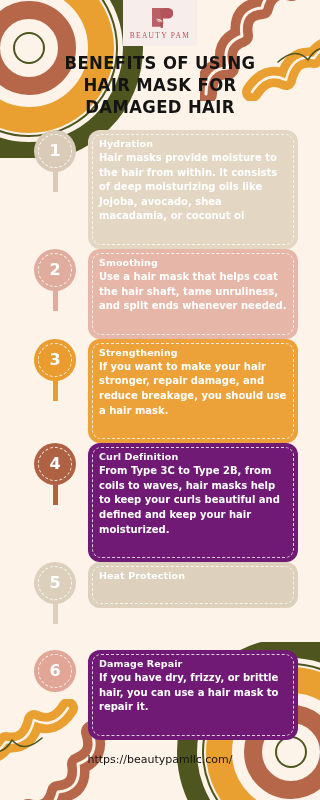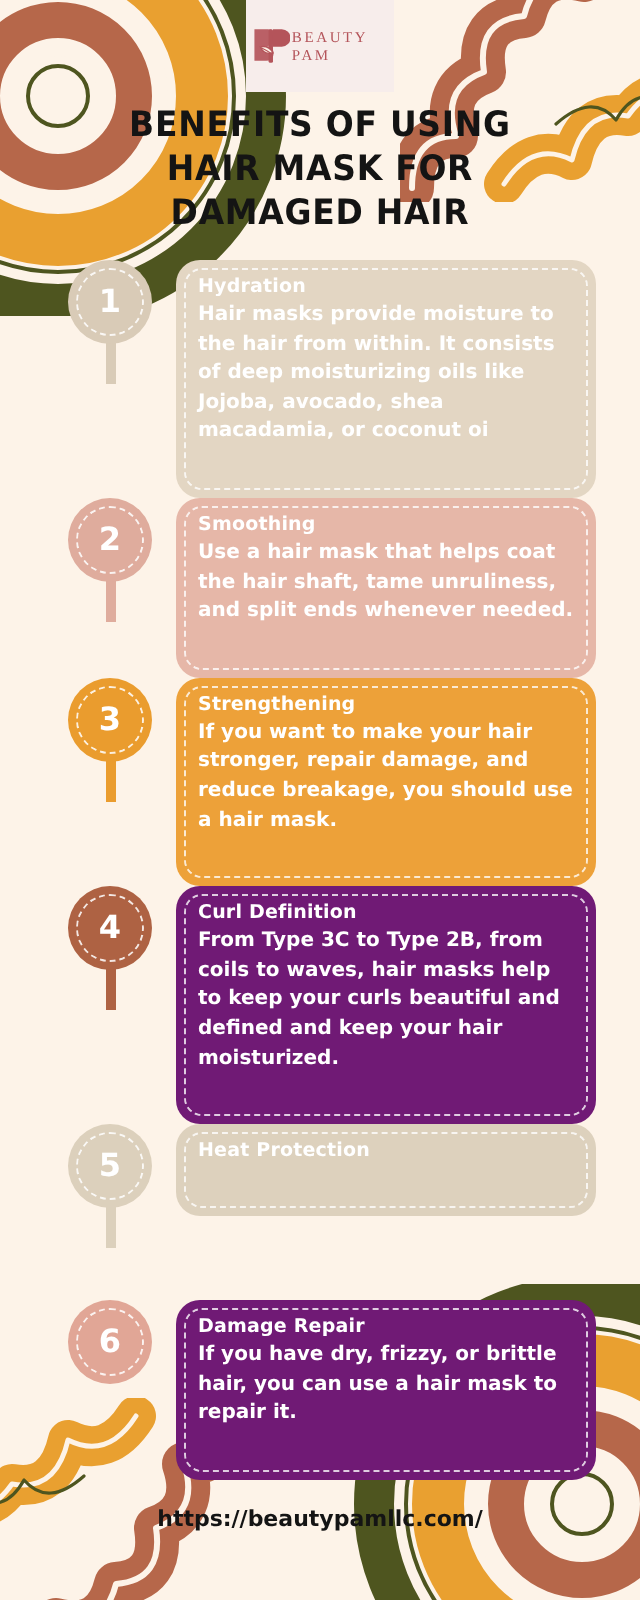--- a/index.html
+++ b/index.html
@@ -37,21 +37,21 @@
   
   .logo-box {
     position: absolute;
     top: 0;
     left: 50%;
     transform: translateX(-50%);
     width: 74px;
     height: 46px;
     background: #F7EDEB;
     display: flex;
-    flex-direction: row;
+    flex-direction: column;
     align-items: center;
     justify-content: center;
     gap: 1px;
     z-index: 5;
   }
   .logo-mark { width: 26px; height: 24px; display: block; }
   .logo-text {
     font-family: "Liberation Serif", serif;
     font-size: 7.5px;
     letter-spacing: 1.3px;
@@ -181,21 +181,21 @@
 
   
   .footer-url {
     position: absolute;
     bottom: 34px;
     left: 0;
     width: 320px;
     text-align: center;
     font-family: "DejaVu Sans", sans-serif;
     font-size: 11px;
-    font-weight: 700;
+    font-weight: 400;
     color: #141414;
     z-index: 4;
   }
 </style>
 </head>
 <body>
 
 <div class="page">
 
   <svg class="deco deco-tl" width="250" height="220" viewBox="0 0 250 220" aria-hidden="true">

